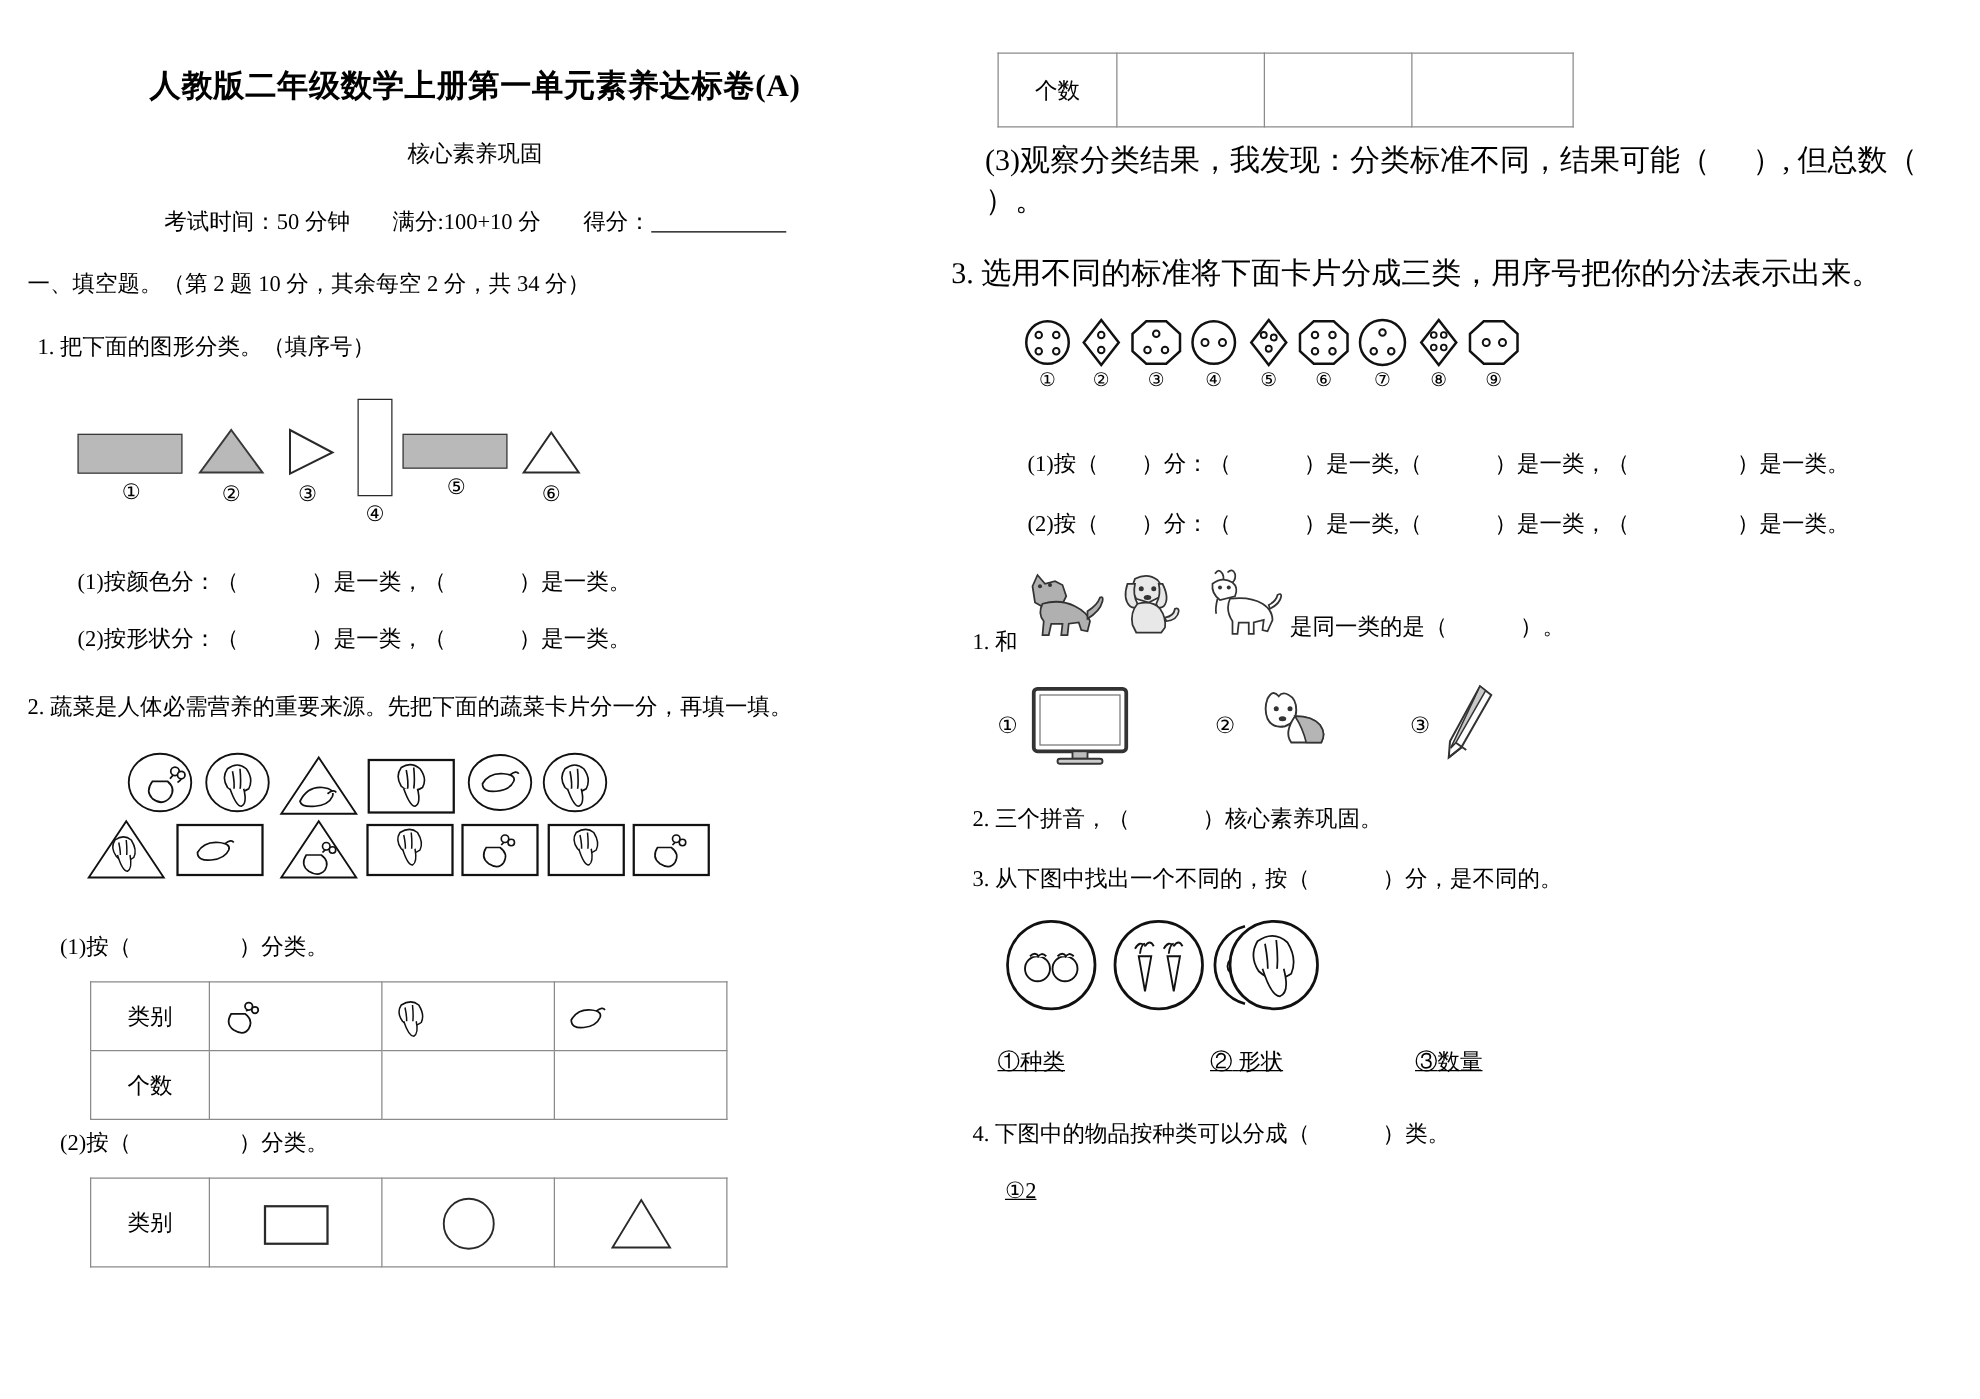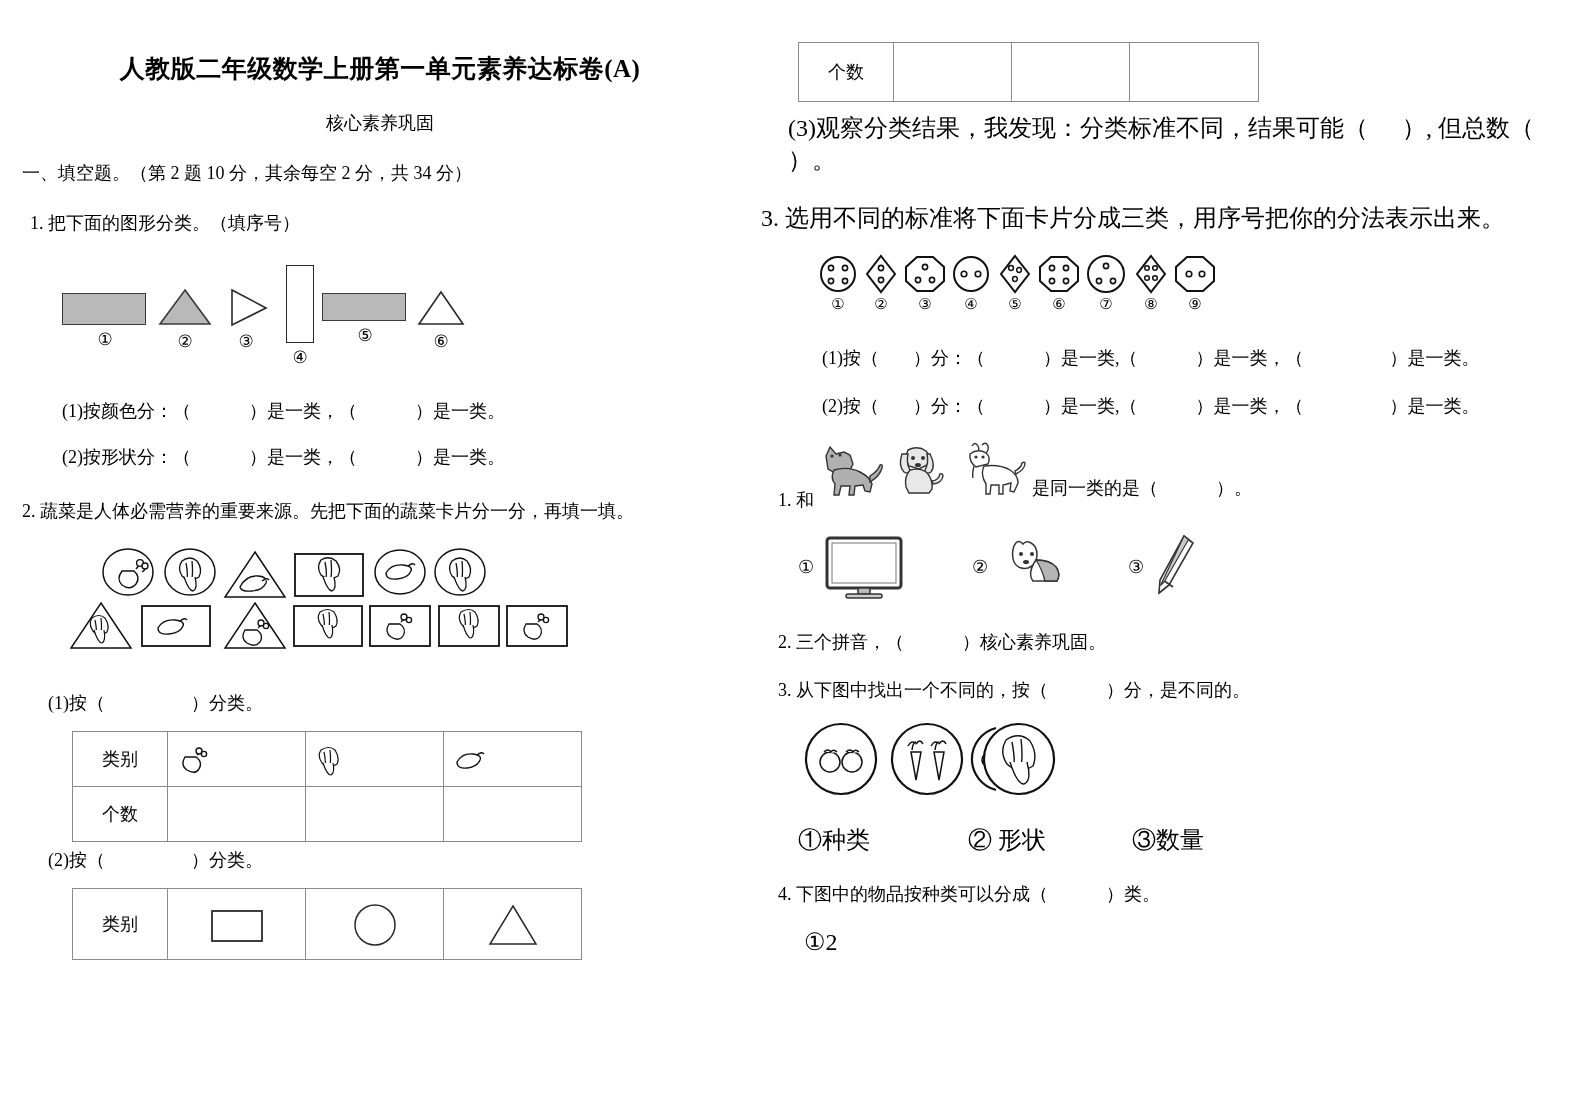--- a/index.html
+++ b/index.html
@@ -62,32 +62,35 @@
   .dlbl{font-size:15px;margin-top:1px;}
 
   .mc{font-size:18px;margin:24px 0 0 22px;}
   .opt-row{position:relative;height:74px;margin-top:18px;}
   .opt{position:absolute;font-size:18px;}
   .circnum{font-size:18px;}
   .pinyin{font-family:"Liberation Serif",serif;font-size:18px;}
   .veg-circ-row{position:relative;height:92px;margin:18px 0 0 30px;}
   .vc{position:absolute;}
   .ansrow{position:relative;height:30px;margin-top:10px;}
-  .ans{position:absolute;font-size:24px;}
+  .ans{position:absolute;font-size:18px;text-decoration:underline;}
 </style>
 </head>
 <body>
 
 <div class="page">
 
   <div class="col col-left">
 
     <div class="title">人教版二年级数学上册第一单元素养达标卷(A)</div>
     <div class="subtitle">核心素养巩固</div>
 
+    <div class="examline">
+      <span>考试时间：</span><span>50 分钟</span><span class="sp-s"></span><span>满分:</span><span>100+10 分</span><span class="sp-s"></span><span>得分：</span><span class="blank-ul"></span>
+    </div>
 
     <div class="sec">一、填空题。（第 2 题 10 分，其余每空 2 分，共 34 分）</div>
 
     <div class="q">1. 把下面的图形分类。（填序号）</div>
 
     <div class="shape-row">
       <div class="shape-cell" style="left:62px;top:28px;width:86px;">
         <div class="rect-gray" style="width:82px;height:30px;"></div>
         <div class="lbl">①</div>
       </div>
@@ -448,21 +451,21 @@
       <div class="dice" style="left:357px;">
         <svg width="44" height="40" viewBox="0 0 44 40">
             <polygon points="14,3 30,3 41,13 41,27 30,37 14,37 3,27 3,13" fill="#fff" stroke="#111" stroke-width="2"></polygon>
             <circle cx="16" cy="20" r="2.8" fill="#fff" stroke="#111" stroke-width="1.6"></circle>
             <circle cx="29" cy="20" r="2.8" fill="#fff" stroke="#111" stroke-width="1.6"></circle>
           </svg>
         <div class="dlbl">⑨</div>
       </div>
     </div>
 
-    <div class="rsub" style="margin-top:26px;">
+    <div class="rsub" style="margin-top:39px;">
       <span>(1)按（</span><span class="sp-s"></span><span>）分：（</span><span class="sp-m"></span><span>）是一类,（</span><span class="sp-m"></span><span>）是一类，（</span><span class="sp-l"></span><span>）是一类。</span>
     </div>
 
     <div class="rsub">
       <span>(2)按（</span><span class="sp-s"></span><span>）分：（</span><span class="sp-m"></span><span>）是一类,（</span><span class="sp-m"></span><span>）是一类，（</span><span class="sp-l"></span><span>）是一类。</span>
     </div>
 
 
     <div style="position:relative;height:86px;margin-top:18px;">
       <span style="position:absolute;left:18px;top:52px;font-size:18px;">1. 和</span>

